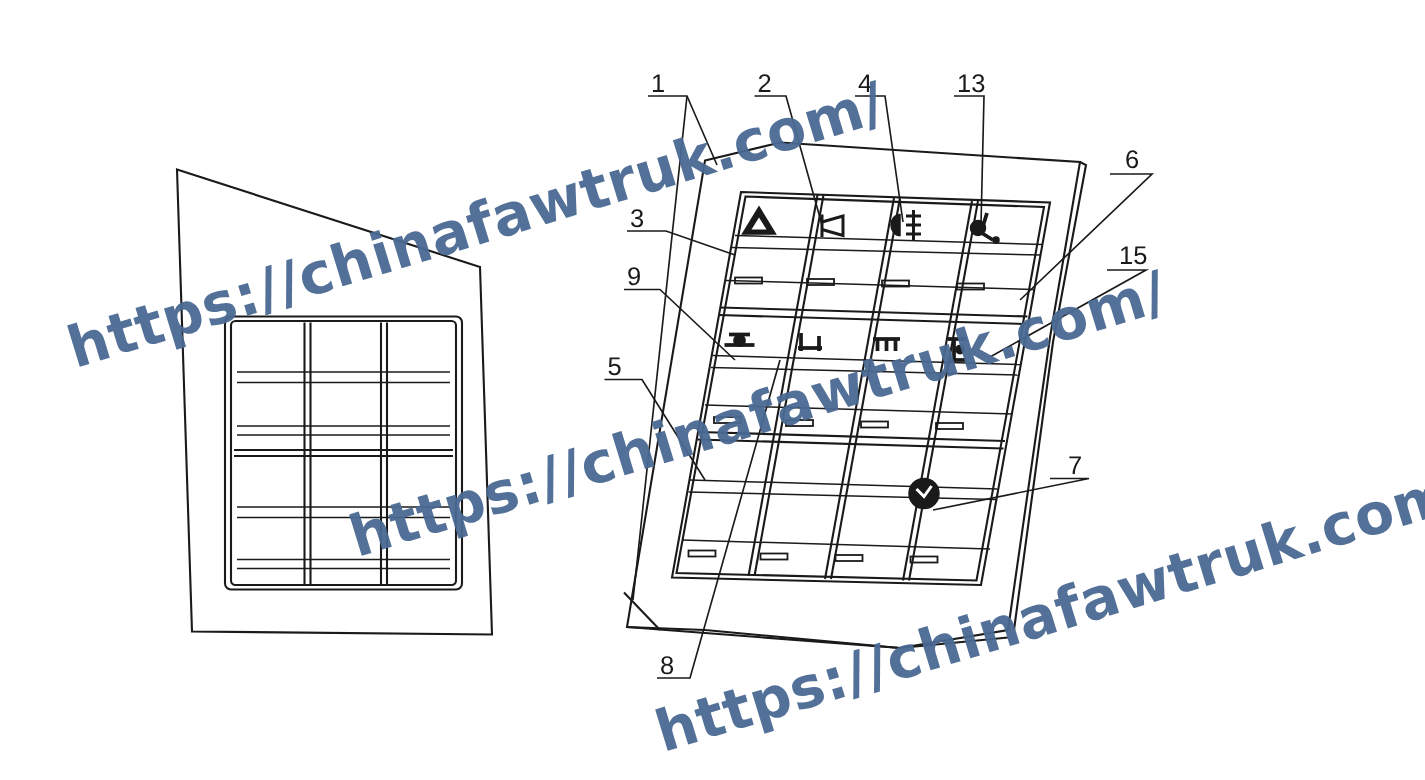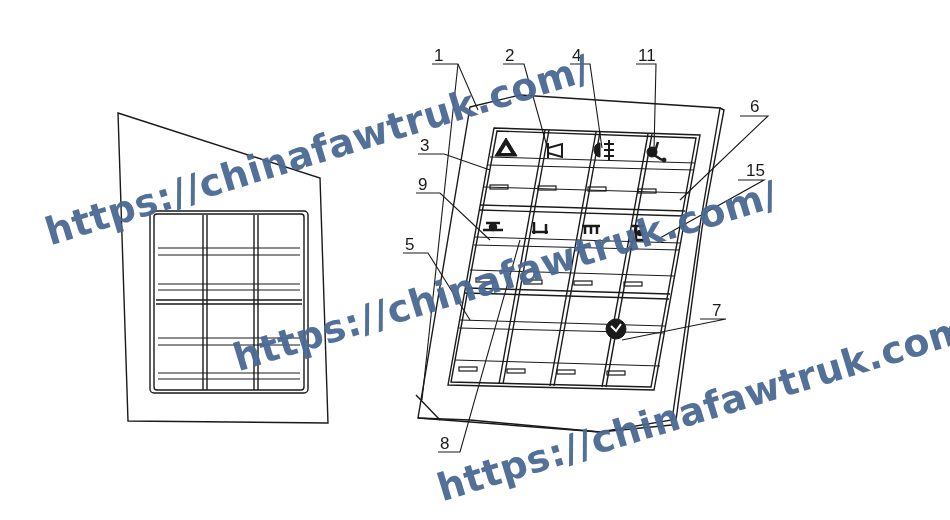--- a/index.html
+++ b/index.html
@@ -153,21 +153,21 @@
       <path d="M416 193 L440 193 L490 240"></path>
       <path d="M403 253 L428 253 L470 320"></path>
       <path d="M700 319 L726 319 L622 340"></path>
       <path d="M438 452 L460 452 L520 240"></path>
     </g>
   </svg>
 
   <span class="callout" style="left:434px;top:47px;">1</span>
   <span class="callout" style="left:505px;top:47px;">2</span>
   <span class="callout" style="left:572px;top:47px;">4</span>
-  <span class="callout" style="left:638px;top:47px;">11</span>
+  <span class="callout" style="left:638px;top:47px;">13</span>
   <span class="callout" style="left:750px;top:98px;">6</span>
   <span class="callout" style="left:420px;top:137px;">3</span>
   <span class="callout" style="left:746px;top:162px;">15</span>
   <span class="callout" style="left:418px;top:176px;">9</span>
   <span class="callout" style="left:405px;top:236px;">5</span>
   <span class="callout" style="left:712px;top:302px;">7</span>
   <span class="callout" style="left:440px;top:435px;">8</span>
 
   <span class="wm" style="left:40px;top:212px;transform:rotate(-17deg);">https://chinafawtruk.com/</span>
   <span class="wm" style="left:228px;top:338px;transform:rotate(-17deg);">https://chinafawtruk.com/</span>

